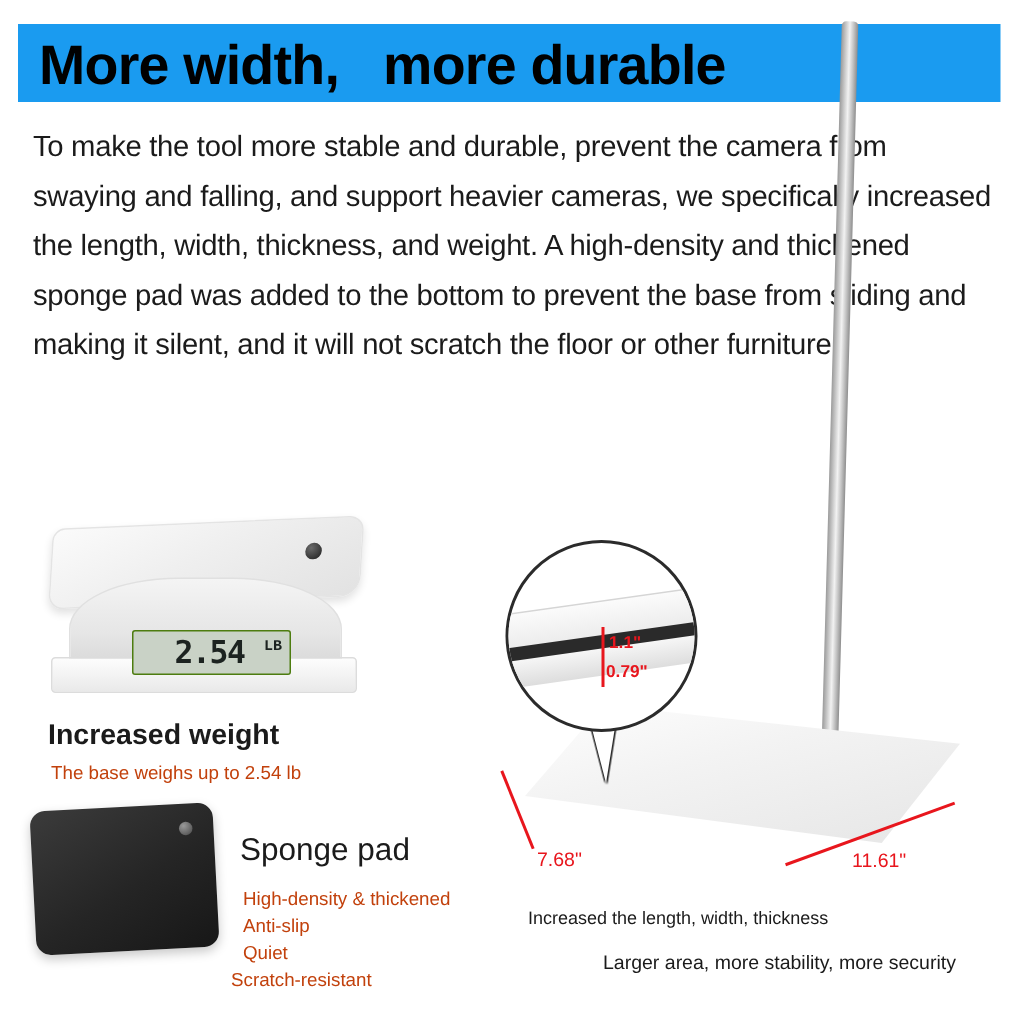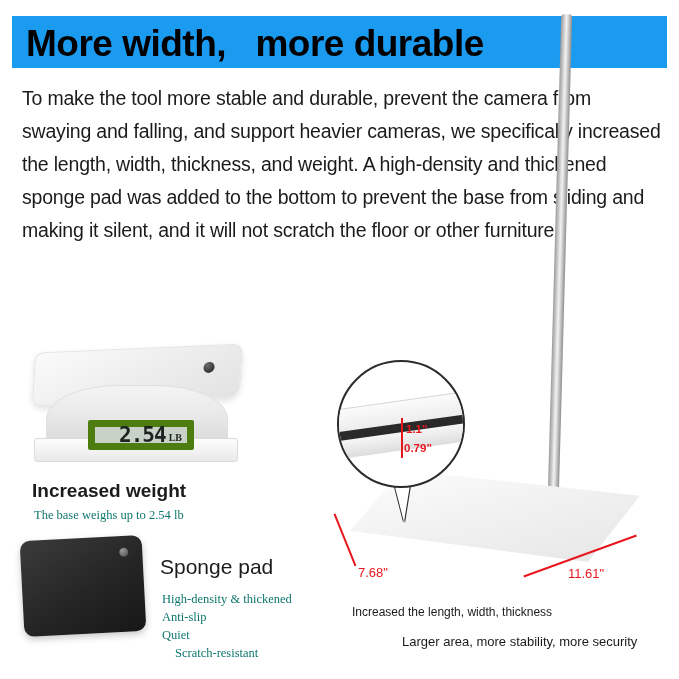--- a/index.html
+++ b/index.html
@@ -100,55 +100,54 @@
     border: 1px solid #dcdcdc;
     border-radius: 3px;
   }
   .scale-display {
     position: absolute;
     left: 66px;
     top: 80px;
     width: 106px;
     height: 30px;
     background: #c9d2c6;
-    border: 7px solid #4d7c0f;
+    border: 1px solid #4d7c0f;
     border-radius: 2px;
     display: flex;
     align-items: center;
     justify-content: flex-end;
     padding-right: 5px;
     box-sizing: border-box;
   }
   .scale-value {
     font-family: "DejaVu Sans Mono", monospace;
     font-size: 21px;
     font-weight: bold;
     color: #1c2320;
     letter-spacing: -1px;
   }
   .scale-unit {
-    font-family: Liberation Serif, serif;
+    font-family: Liberation Mono, monospace;
     font-size: 10px;
     font-weight: bold;
     color: #1c2320;
-    margin-left: 3px;
+    margin-left: 13px;
     align-self: flex-start;
     margin-top: 5px;
   }
 
   .caption-strong {
     position: absolute;
     font-size: 19px;
     color: #1b1b1b;
   }
   .caption-small {
     position: absolute;
     font-size: 12.5px;
-    color: #0f766e;
-    font-family: Liberation Serif, serif;
+    color: #c2410c;
   }
 
   .weight-caption { left: 32px; top: 480px; font-weight: bold; }
   .weight-sub { left: 34px; top: 508px; }
 
   
   .sponge-pad {
     position: absolute;
     left: 22px;
     top: 538px;
@@ -165,21 +164,21 @@
     top: 12px;
     width: 9px;
     height: 9px;
     border-radius: 50%;
     background: radial-gradient(circle at 35% 30%, #9a9a9a, #454545);
   }
   .sponge-title { left: 160px; top: 555px; font-size: 21px; }
   .sponge-l1 { left: 162px; top: 592px; }
   .sponge-l2 { left: 162px; top: 610px; }
   .sponge-l3 { left: 162px; top: 628px; }
-  .sponge-l4 { left: 175px; top: 646px; }
+  .sponge-l4 { left: 154px; top: 646px; }
 
   
   .pole {
     position: absolute;
     left: 547px;
     top: 14px;
     width: 11px;
     height: 510px;
     background: linear-gradient(90deg, #9a9a9a 0%, #d8d8d8 35%, #f2f2f2 50%, #c2c2c2 75%, #8e8e8e 100%);
     border-radius: 3px;

